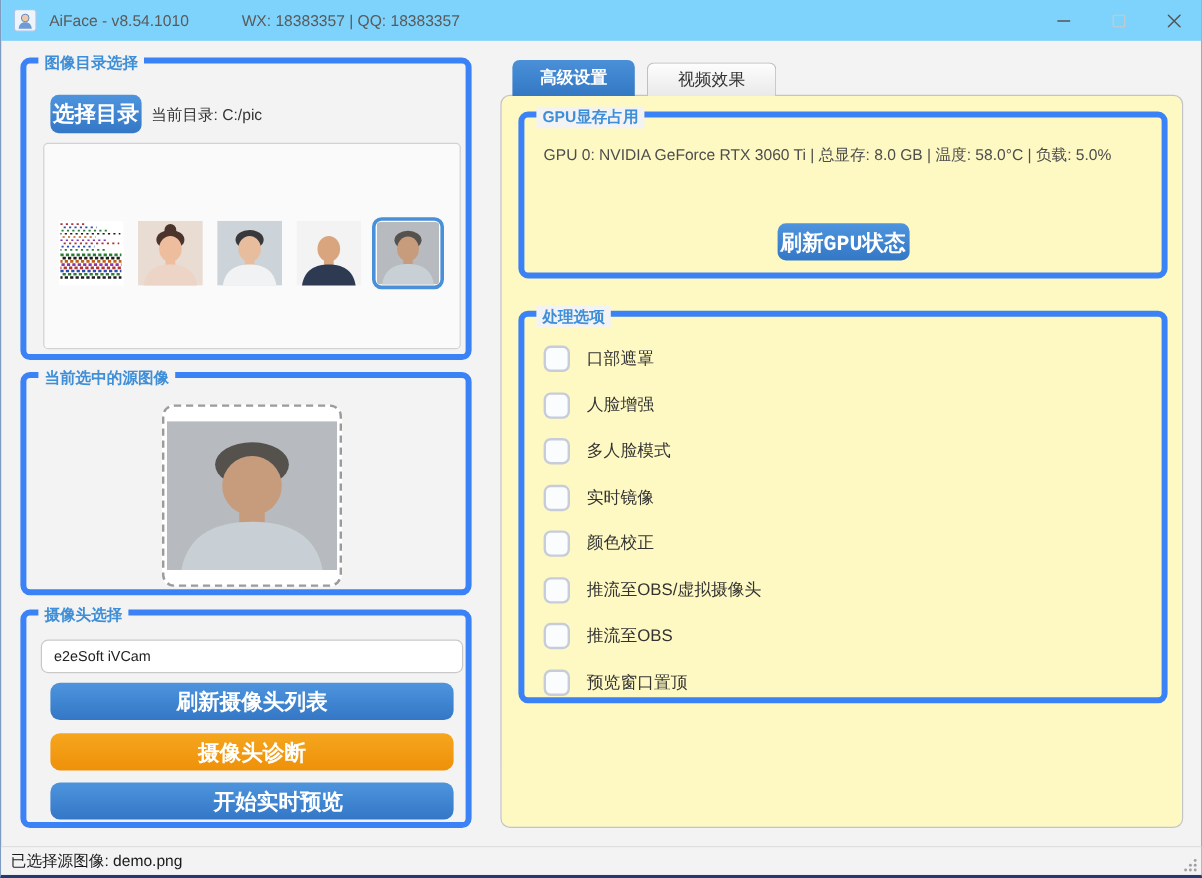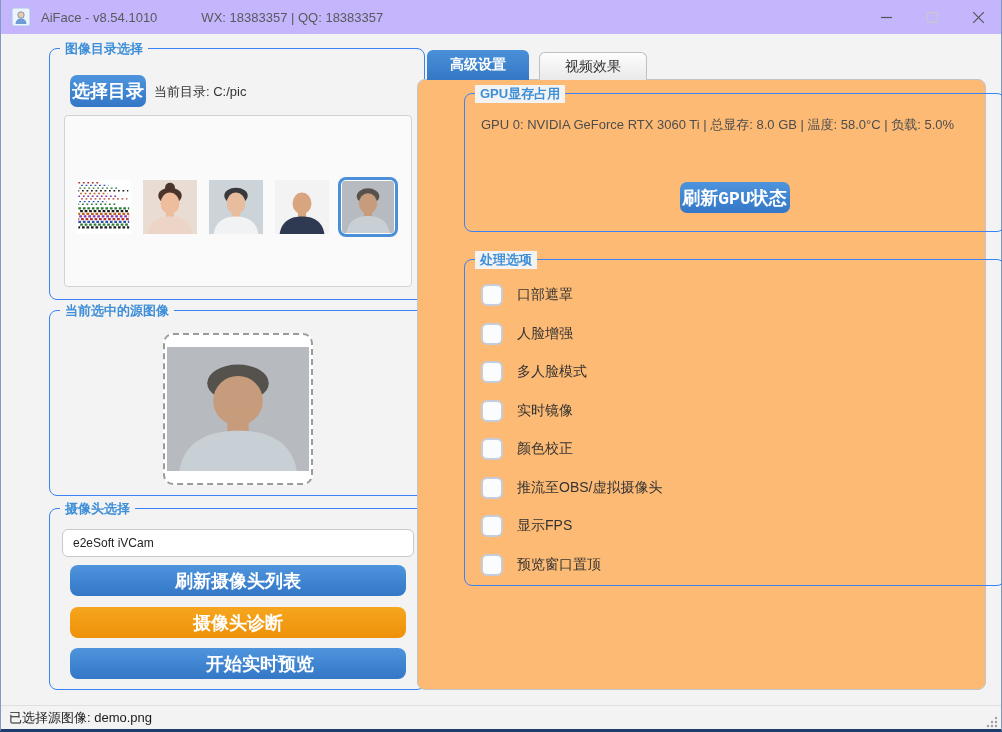--- a/index.html
+++ b/index.html
@@ -2,30 +2,30 @@
 <html><head>
 <meta charset="utf-8">
 <style>
   * { margin:0; padding:0; box-sizing:border-box; }
   html,body { width:1002px; height:732px; }
   body { font-family:"Liberation Sans","DejaVu Sans",sans-serif; background:#f3f3f3; overflow:hidden; }
   .window { position:relative; width:1002px; height:732px; background:#f3f3f3;
             border-left:1px solid #7e9cc0; border-right:1px solid #7e9cc0; border-bottom:3px solid #1e3c6e; }
 
   
-  .titlebar { position:absolute; top:0; left:0; right:0; height:34px; background:#c4b5fd; display:flex; align-items:center; }
+  .titlebar { position:absolute; top:0; left:0; right:0; height:34px; background:#7dd3fc; display:flex; align-items:center; }
   .app-icon { width:20px; height:20px; margin:0 10px 0 10px; flex:none; }
   .tb-title { font-size:13px; color:#5a5a5a; }
   .tb-contact { font-size:13px; color:#5a5a5a; margin-left:44px; }
   .tb-spacer { flex:1; }
   .winbtn { width:46px; height:34px; display:flex; align-items:center; justify-content:center; color:#555; font-size:13px; }
   .winbtn svg { display:block; }
 
   
-  .group { position:absolute; border:1px solid #3b82f6; border-radius:8px;margin-left:32px; }
+  .group { position:absolute; border:5px solid #3b82f6; border-radius:8px; }
   .group-title { position:absolute; top:-9px; left:10px; background:#f3f3f3; padding:0 5px; font-size:13px; font-weight:bold; color:#3e8ed8; white-space:nowrap; }
 
   
   .btn { border:none; border-radius:6px; color:#fff; font-weight:bold; font-size:18px;
          font-family:Liberation Mono, monospace; display:flex; align-items:center; justify-content:center; }
   .btn-blue { background:linear-gradient(#4e94dd,#3377c6); }
   .btn-orange { background:linear-gradient(#f5a61e,#ee9109); }
 
   .g-dir { left:16px; top:48px; width:376px; height:252px; }
   .choose-btn { position:absolute; left:20px; top:26px; width:76px; height:32px; border-radius:7px; }
@@ -42,21 +42,21 @@
                 border:2px dashed #9b9b9b; border-radius:10px; padding:12px 2px; }
   .dashed-box svg { width:100%; height:100%; display:block; }
 
   .g-cam { left:16px; top:508px; width:376px; height:182px; }
   .combo { position:absolute; left:12px; top:20px; width:352px; height:28px; background:#fff; border:1px solid #c9c9c9;
            border-radius:6px; font-size:12px; color:#222; display:flex; align-items:center; padding-left:10px; }
   .cam-btn { position:absolute; left:20px; width:336px; height:31px; border-radius:8px; }
   .cam-btn.b1 { top:56px; } .cam-btn.b2 { top:98px; } .cam-btn.b3 { top:139px;padding-left:44px; }
 
   
-  .pane { position:absolute; left:416px; top:79px; width:569px; height:611px; border:1px solid #c3c4c8; border-radius:8px; background:#fdba74; }
+  .pane { position:absolute; left:416px; top:79px; width:569px; height:611px; border:1px solid #c3c4c8; border-radius:8px; background:#fef9c3; }
   .tabbar { position:absolute; left:426px; top:50px; height:30px; display:flex; z-index:2; }
   .tab { height:28px; margin-top:2px; margin-right:10px; padding:0 2px; min-width:102px; display:flex; align-items:center; justify-content:center;
          font-size:14px; color:#333; background:linear-gradient(#fdfdfd,#e9e9e9); border:1px solid #c0c0c0; border-bottom:none;
          border-radius:6px 6px 0 0; }
   .tab.active { height:30px; margin-top:0; background:linear-gradient(#4a90d8,#3478c4); border:none; color:#fff; font-weight:bold; min-width:102px; }
   .tab:nth-child(2), .tab:nth-child(3) { min-width:108px; }
 
   .g-gpu { left:14px; top:13px; width:541px; height:139px; }
   .gpu-info { position:absolute; left:16px; top:22px; font-size:13px; color:#4d4d4d; }
   .pbar { position:absolute; left:16px; top:47px; width:509px; height:26px; background:#fff; border:1px solid #cfcfcf; border-radius:5px; }
@@ -232,21 +232,21 @@
           <div class="opt-row" style="top: 178px;">
             <span class="cbox"></span>
             <span class="opt-label">颜色校正</span>
           </div>
           <div class="opt-row" style="top: 216.5px;">
             <span class="cbox"></span>
             <span class="opt-label">推流至OBS/虚拟摄像头</span>
           </div>
           <div class="opt-row" style="top: 255px;">
             <span class="cbox"></span>
-            <span class="opt-label">显示FPS</span>
+            <span class="opt-label">推流至OBS</span>
           </div>
           <div class="opt-row" style="top: 293.5px;">
             <span class="cbox"></span>
             <span class="opt-label">预览窗口置顶</span>
           </div>
         </div>
     </div>
 
   </div>
 

